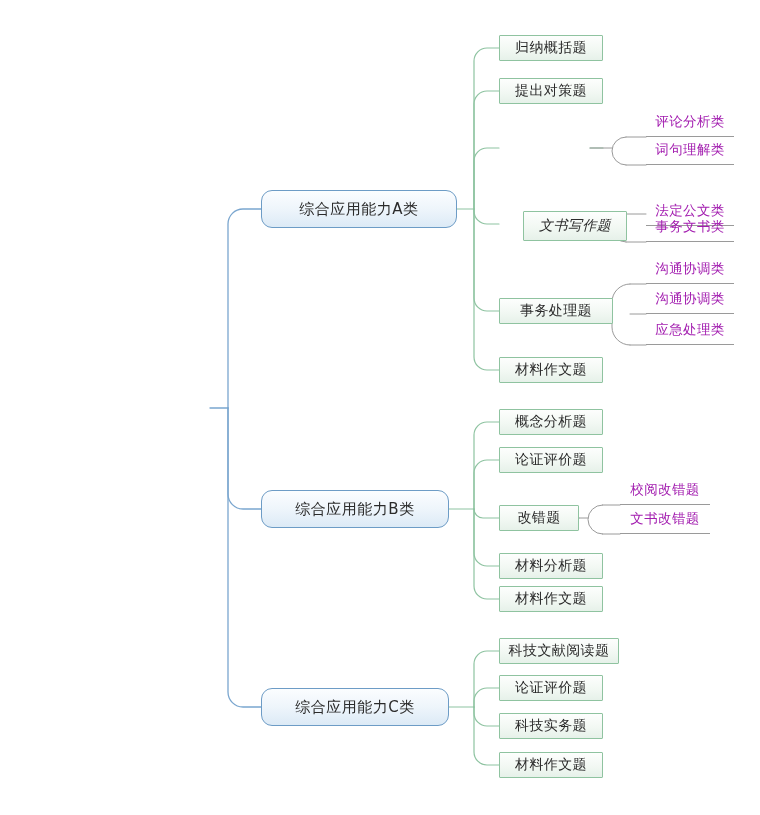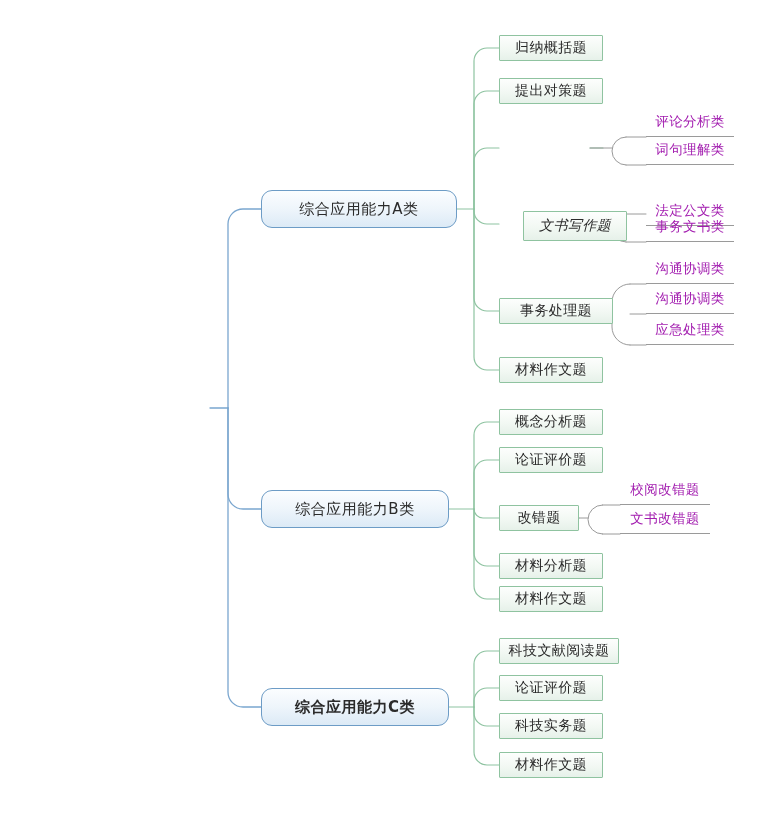--- a/index.html
+++ b/index.html
@@ -98,21 +98,21 @@
     <div class="node n-l3" style="left: 499px; top: 78px; width: 104px; height: 26px;">提出对策题</div>
     <div class="node n-l3" style="left: 523px; top: 211px; width: 104px; height: 30px; font-style: italic;">文书写作题</div>
     <div class="node n-l3" style="left: 499px; top: 298px; width: 114px; height: 26px;">事务处理题</div>
     <div class="node n-l3" style="left: 499px; top: 357px; width: 104px; height: 26px;">材料作文题</div>
     <div class="node n-l2" style="left: 261px; top: 490px; width: 188px; height: 38px;">综合应用能力B类</div>
     <div class="node n-l3" style="left: 499px; top: 409px; width: 104px; height: 26px;">概念分析题</div>
     <div class="node n-l3" style="left: 499px; top: 447px; width: 104px; height: 26px;">论证评价题</div>
     <div class="node n-l3" style="left: 499px; top: 505px; width: 80px; height: 26px;">改错题</div>
     <div class="node n-l3" style="left: 499px; top: 553px; width: 104px; height: 26px;">材料分析题</div>
     <div class="node n-l3" style="left: 499px; top: 586px; width: 104px; height: 26px;">材料作文题</div>
-    <div class="node n-l2" style="left: 261px; top: 688px; width: 188px; height: 38px; font-weight: bold;">综合应用能力C类</div>
+    <div class="node n-l2" style="left: 261px; top: 688px; width: 188px; height: 38px;">综合应用能力C类</div>
     <div class="node n-l3" style="left: 499px; top: 638px; width: 120px; height: 26px;">科技文献阅读题</div>
     <div class="node n-l3" style="left: 499px; top: 675px; width: 104px; height: 26px;">论证评价题</div>
     <div class="node n-l3" style="left: 499px; top: 713px; width: 104px; height: 26px;">科技实务题</div>
     <div class="node n-l3" style="left: 499px; top: 752px; width: 104px; height: 26px;">材料作文题</div>
     <div class="node n-l4" style="left: 646px; top: 115px; width: 88px; height: 22px;">评论分析类</div>
     <div class="node n-l4" style="left: 646px; top: 143px; width: 88px; height: 22px;">词句理解类</div>
     <div class="node n-l4" style="left: 646px; top: 192px; width: 88px; height: 22px; margin-top: 12px;">法定公文类</div>
     <div class="node n-l4" style="left: 646px; top: 220px; width: 88px; height: 22px;">事务文书类</div>
     <div class="node n-l4" style="left: 646px; top: 262px; width: 88px; height: 22px;">沟通协调类</div>
     <div class="node n-l4" style="left: 646px; top: 292px; width: 88px; height: 22px; text-align: center;">沟通协调类</div>

